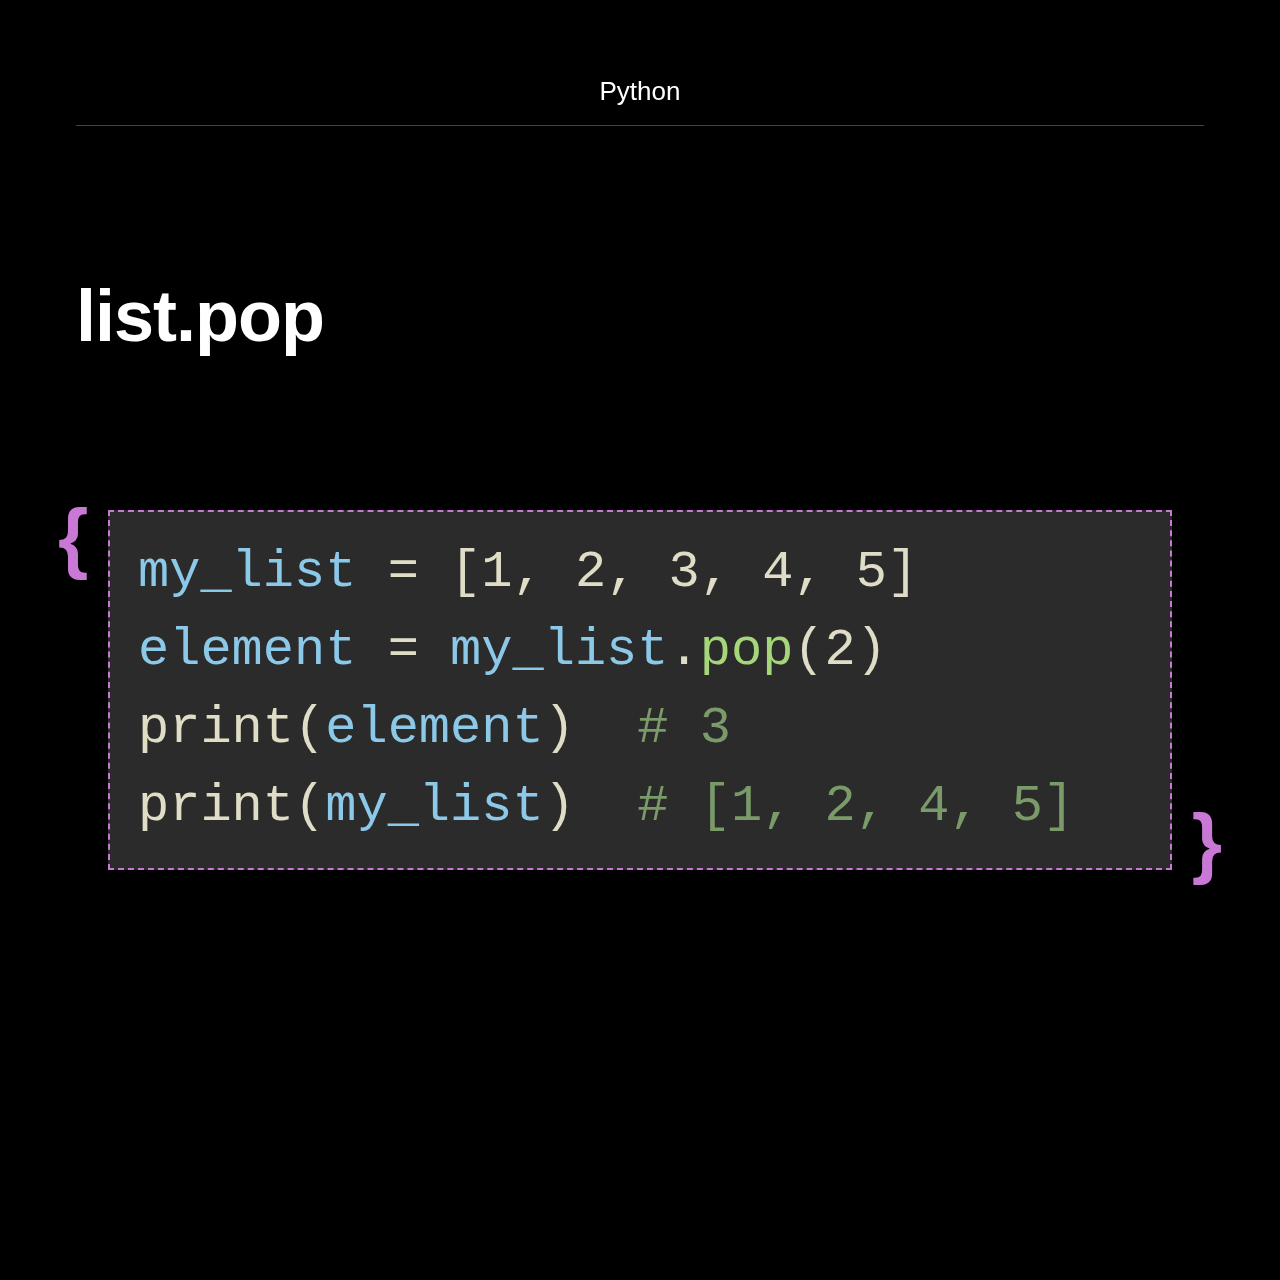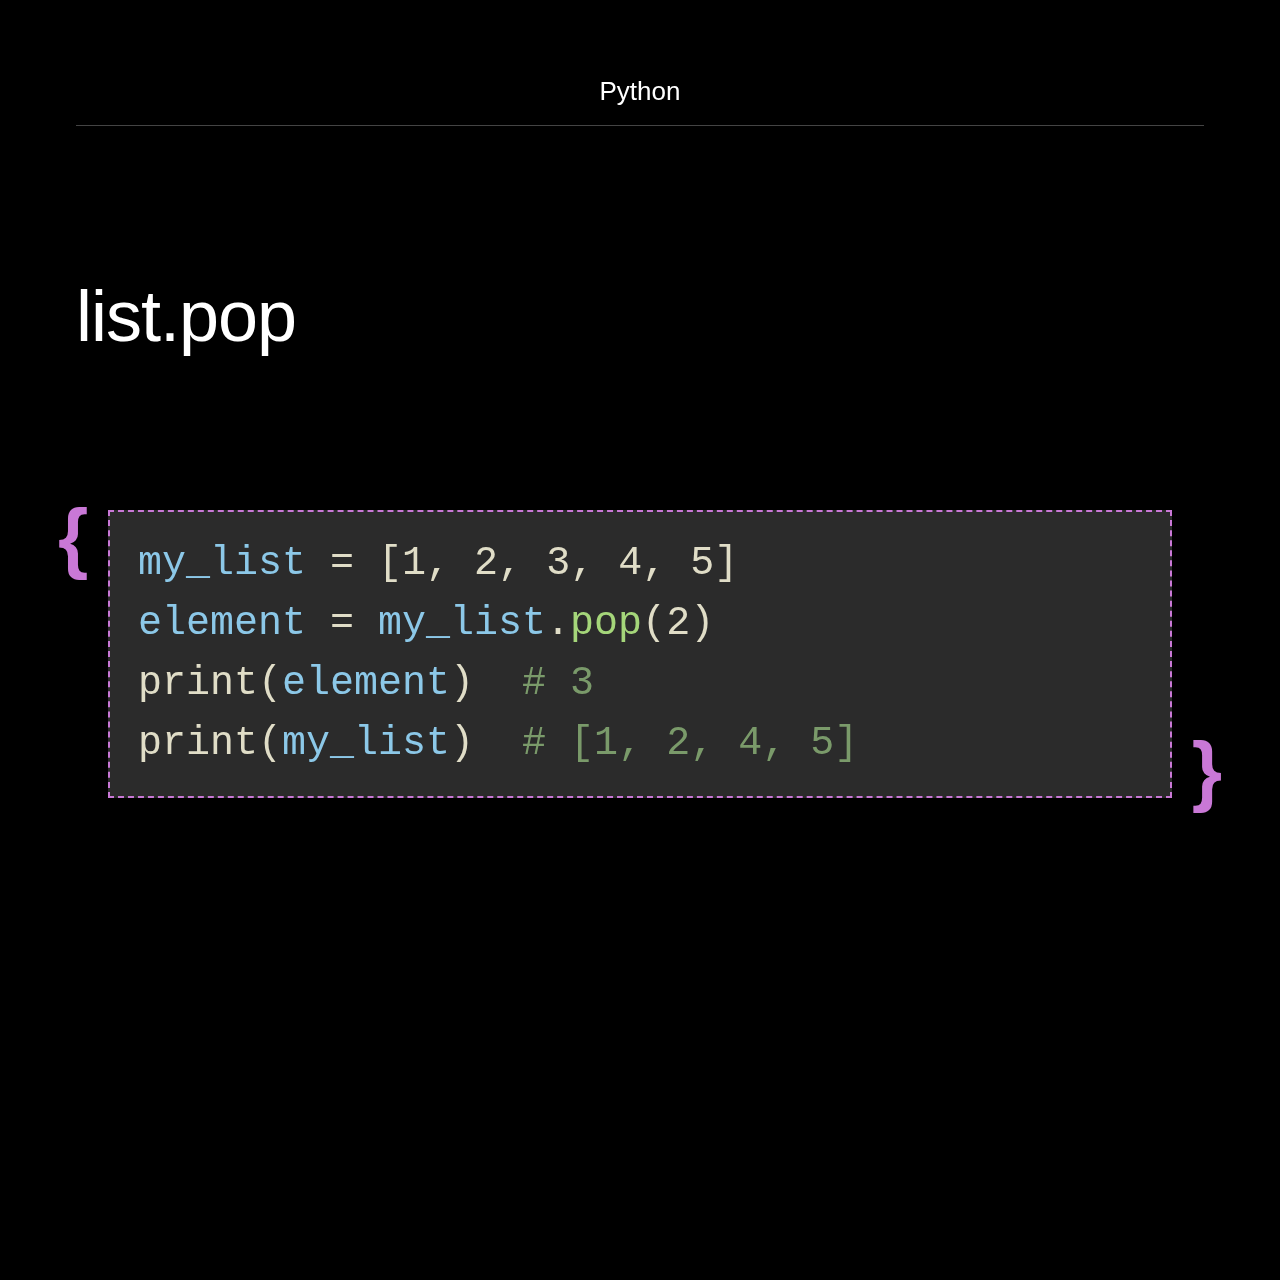--- a/index.html
+++ b/index.html
@@ -28,21 +28,21 @@
     color: #ffffff;
     font-size: 26px;
     font-weight: 400;
   }
   .title {
     position: absolute;
     top: 275px;
     left: 76px;
     color: #ffffff;
     font-size: 72px;
-    font-weight: 400;
+    font-weight: 700;
     letter-spacing: -1px;
   }
   .code-wrapper {
     position: absolute;
     top: 510px;
     left: 64px;
     right: 64px;
   }
   .brace-left {
     position: absolute;
@@ -64,21 +64,21 @@
   }
   .code-box {
     margin-left: 44px;
     margin-right: 44px;
     background: #2b2b2b;
     border: 2px dashed #c978d6;
     padding: 22px 28px;
   }
   .code {
     font-family: "SF Mono", "Menlo", "Consolas", "Liberation Mono", monospace;
-    font-size: 40px;
+    font-size: 52px;
     line-height: 1.5;
     white-space: pre;
   }
   .tok-id { color: #8cc8e8; }
   .tok-op { color: #e0ddc7; }
   .tok-punc { color: #e0ddc7; }
   .tok-num { color: #e0ddc7; }
   .tok-method { color: #a5d67a; }
   .tok-fn { color: #e0ddc7; }
   .tok-comment { color: #7a9a6a; }

